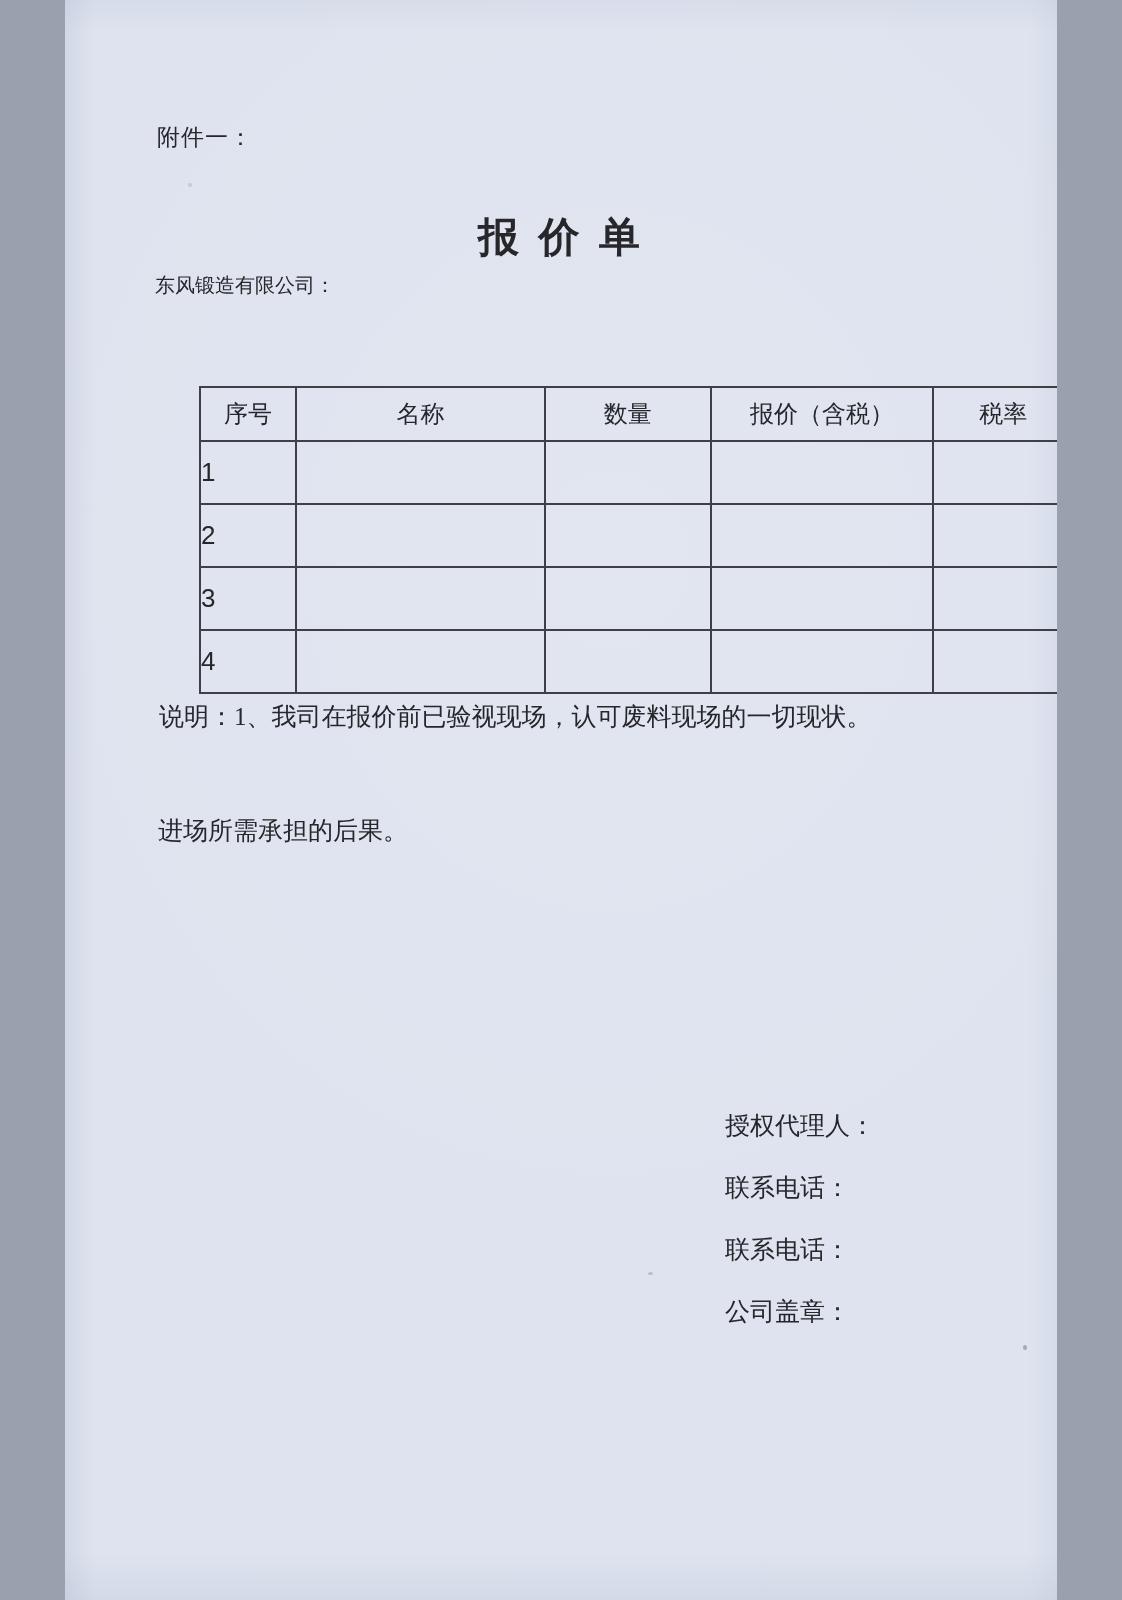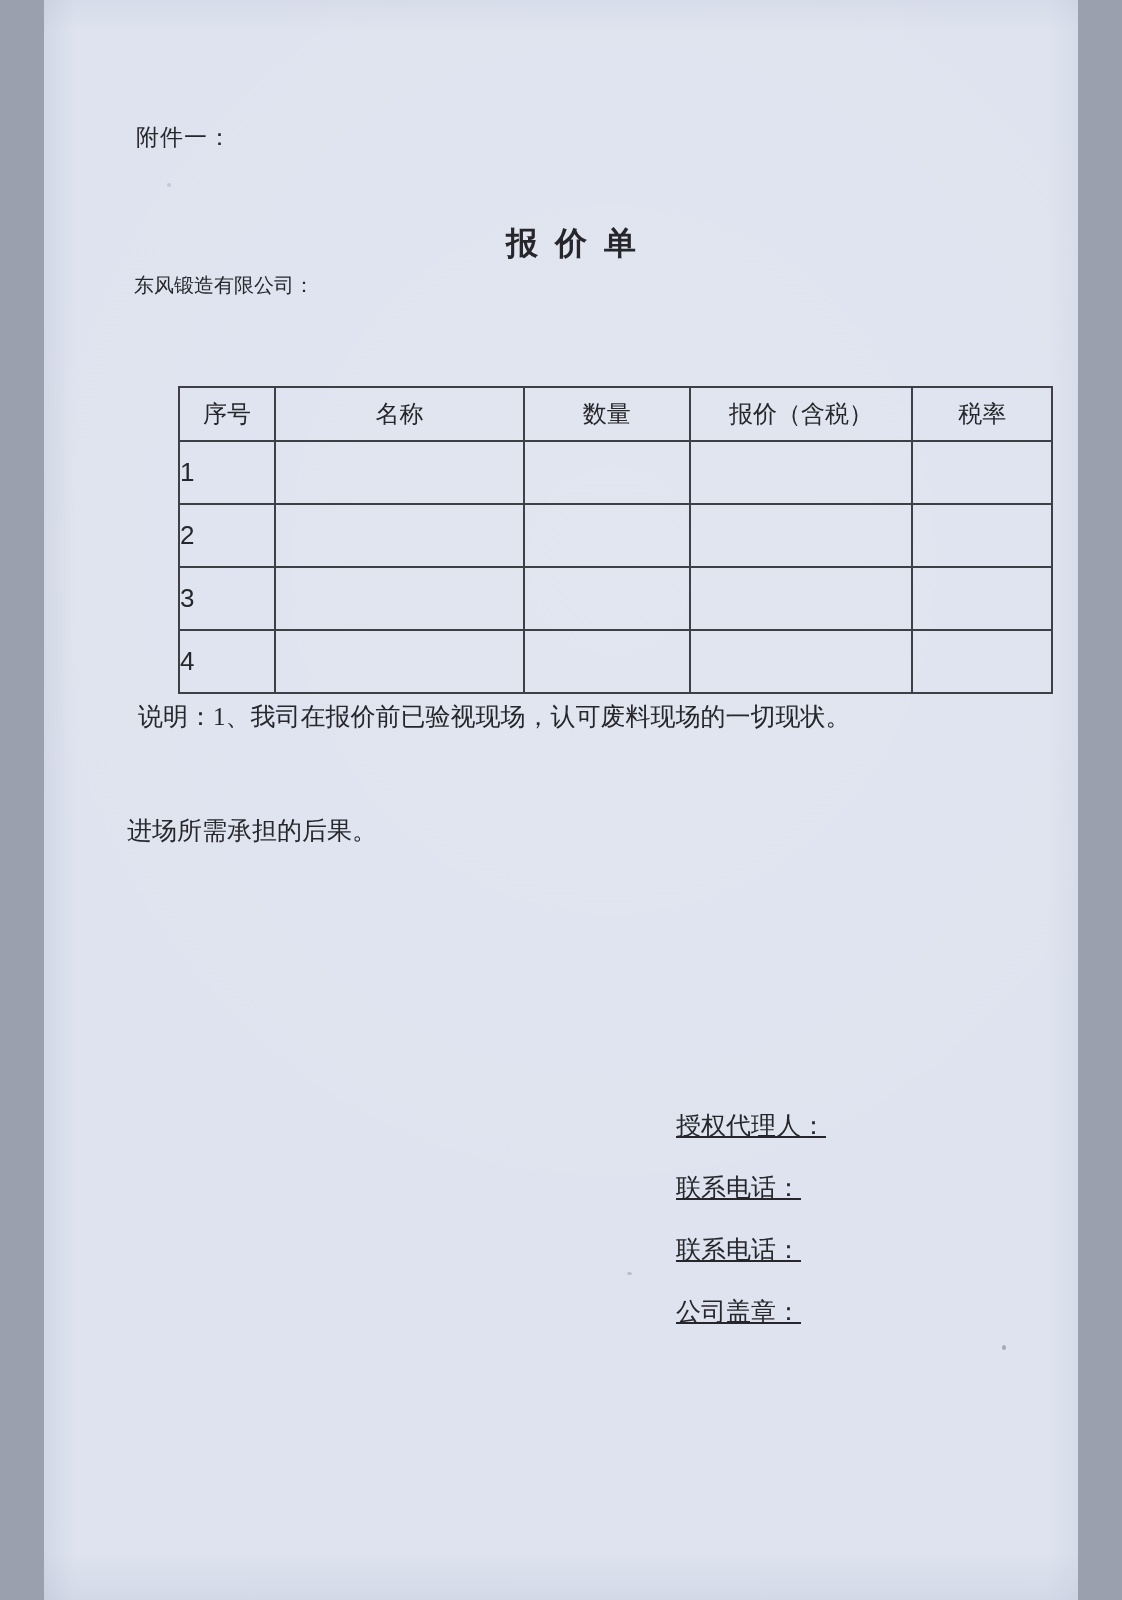--- a/index.html
+++ b/index.html
@@ -1,36 +1,37 @@
 <!DOCTYPE html>
 <html><head>
 <meta charset="utf-8">
 <style>
   html,body { margin:0; padding:0; background:#9aa0ae; }
   .paper {
     position:relative;
-    width:1034px; height:1600px;
+    width:952px; height:1600px;
     margin:0 auto;
     overflow:hidden;
     color:#26262b;
     font-family:"Liberation Serif","DejaVu Serif",serif;
     background:
       radial-gradient(120% 85% at 55% 35%, rgba(255,255,255,0.10) 0%, rgba(255,255,255,0) 55%),
       linear-gradient(90deg, rgba(148,156,184,0.16) 0%, rgba(148,156,184,0) 3%, rgba(148,156,184,0) 97%, rgba(148,156,184,0.10) 100%),
       linear-gradient(180deg, rgba(148,156,184,0.10) 0%, rgba(148,156,184,0) 2%, rgba(148,156,184,0) 97%, rgba(148,156,184,0.14) 100%),
       #dee3ef;
+    padding-left: 40px;
   }
   .attachment {
     position:absolute; left:92px; top:122px;
     font-size:23px; letter-spacing:1px;
   }
   .title {
     position:absolute; left:0; top:210px; width:100%;
-    margin:12px; text-align:center;
-    font-size:32px; font-weight:bold; letter-spacing:4px;
+    margin:0; text-align:center;
+    font-size:41px; font-weight:bold; letter-spacing:4px;
     font-family:"Liberation Sans","DejaVu Sans",sans-serif;
   }
   .recipient {
     position:absolute; left:90px; top:272px;
     font-size:20px;
   }
   .intro {
     position:absolute; left:150px; top:338px;
     font-size:25px;
   }
@@ -50,23 +51,23 @@
   table.quote td { height:61px; }
   td.idx {
     font-family:"Liberation Sans","DejaVu Sans",sans-serif;
     font-size:26px;
   }
   .note {
     position:absolute; font-size:25px; white-space:nowrap;
   }
   .note1 { left:94px;  top:700px; }
   .note2 { left:176px; top:762px; }
-  .note3 { left:83px;  top:814px; }
+  .note3 { left:93px;  top:814px; }
   .signature {
-    position:absolute; left:632px; top:1110px;text-decoration:underline;
+    position:absolute; left:660px; top:1110px;
   }
   .signature .sig-line {
     font-size:25px; line-height:32px; margin-bottom:30px;
     white-space:nowrap;
   }
   .speck {
     position:absolute; border-radius:50%;
     background:#8b8fa0;
   }
   .speck-a { left:958px; top:1345px; width:4px; height:5px; opacity:.7; }

